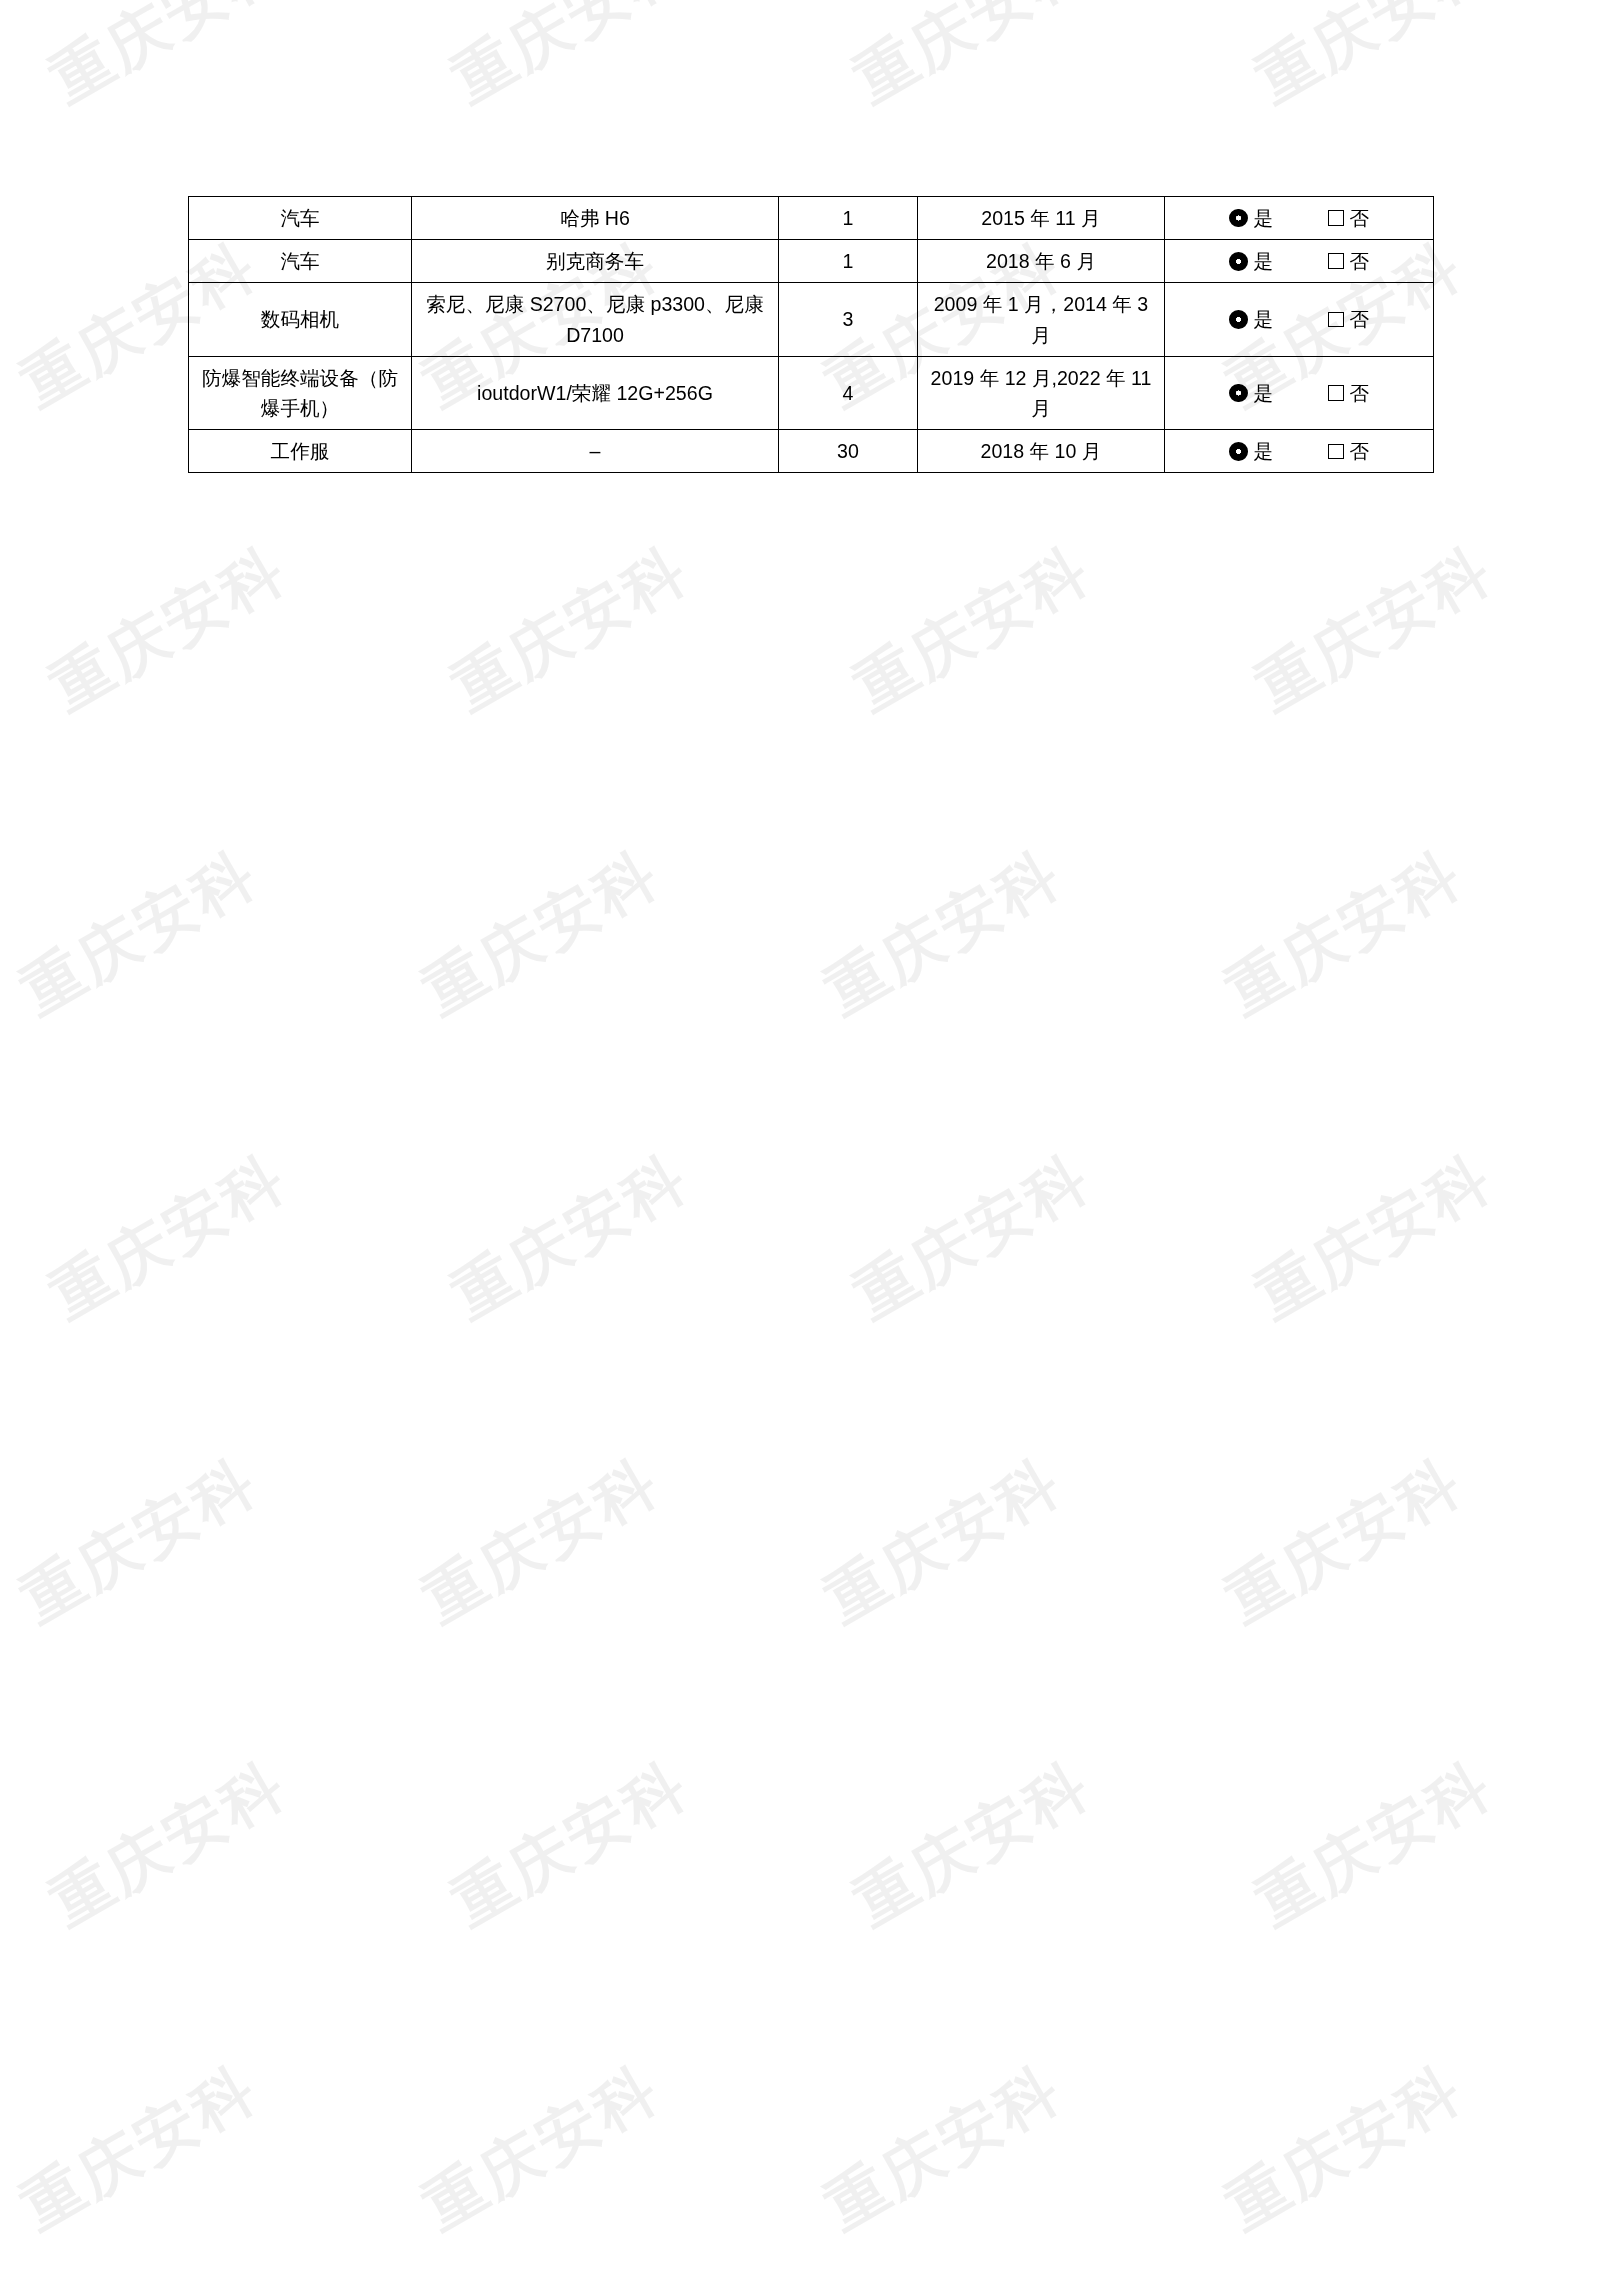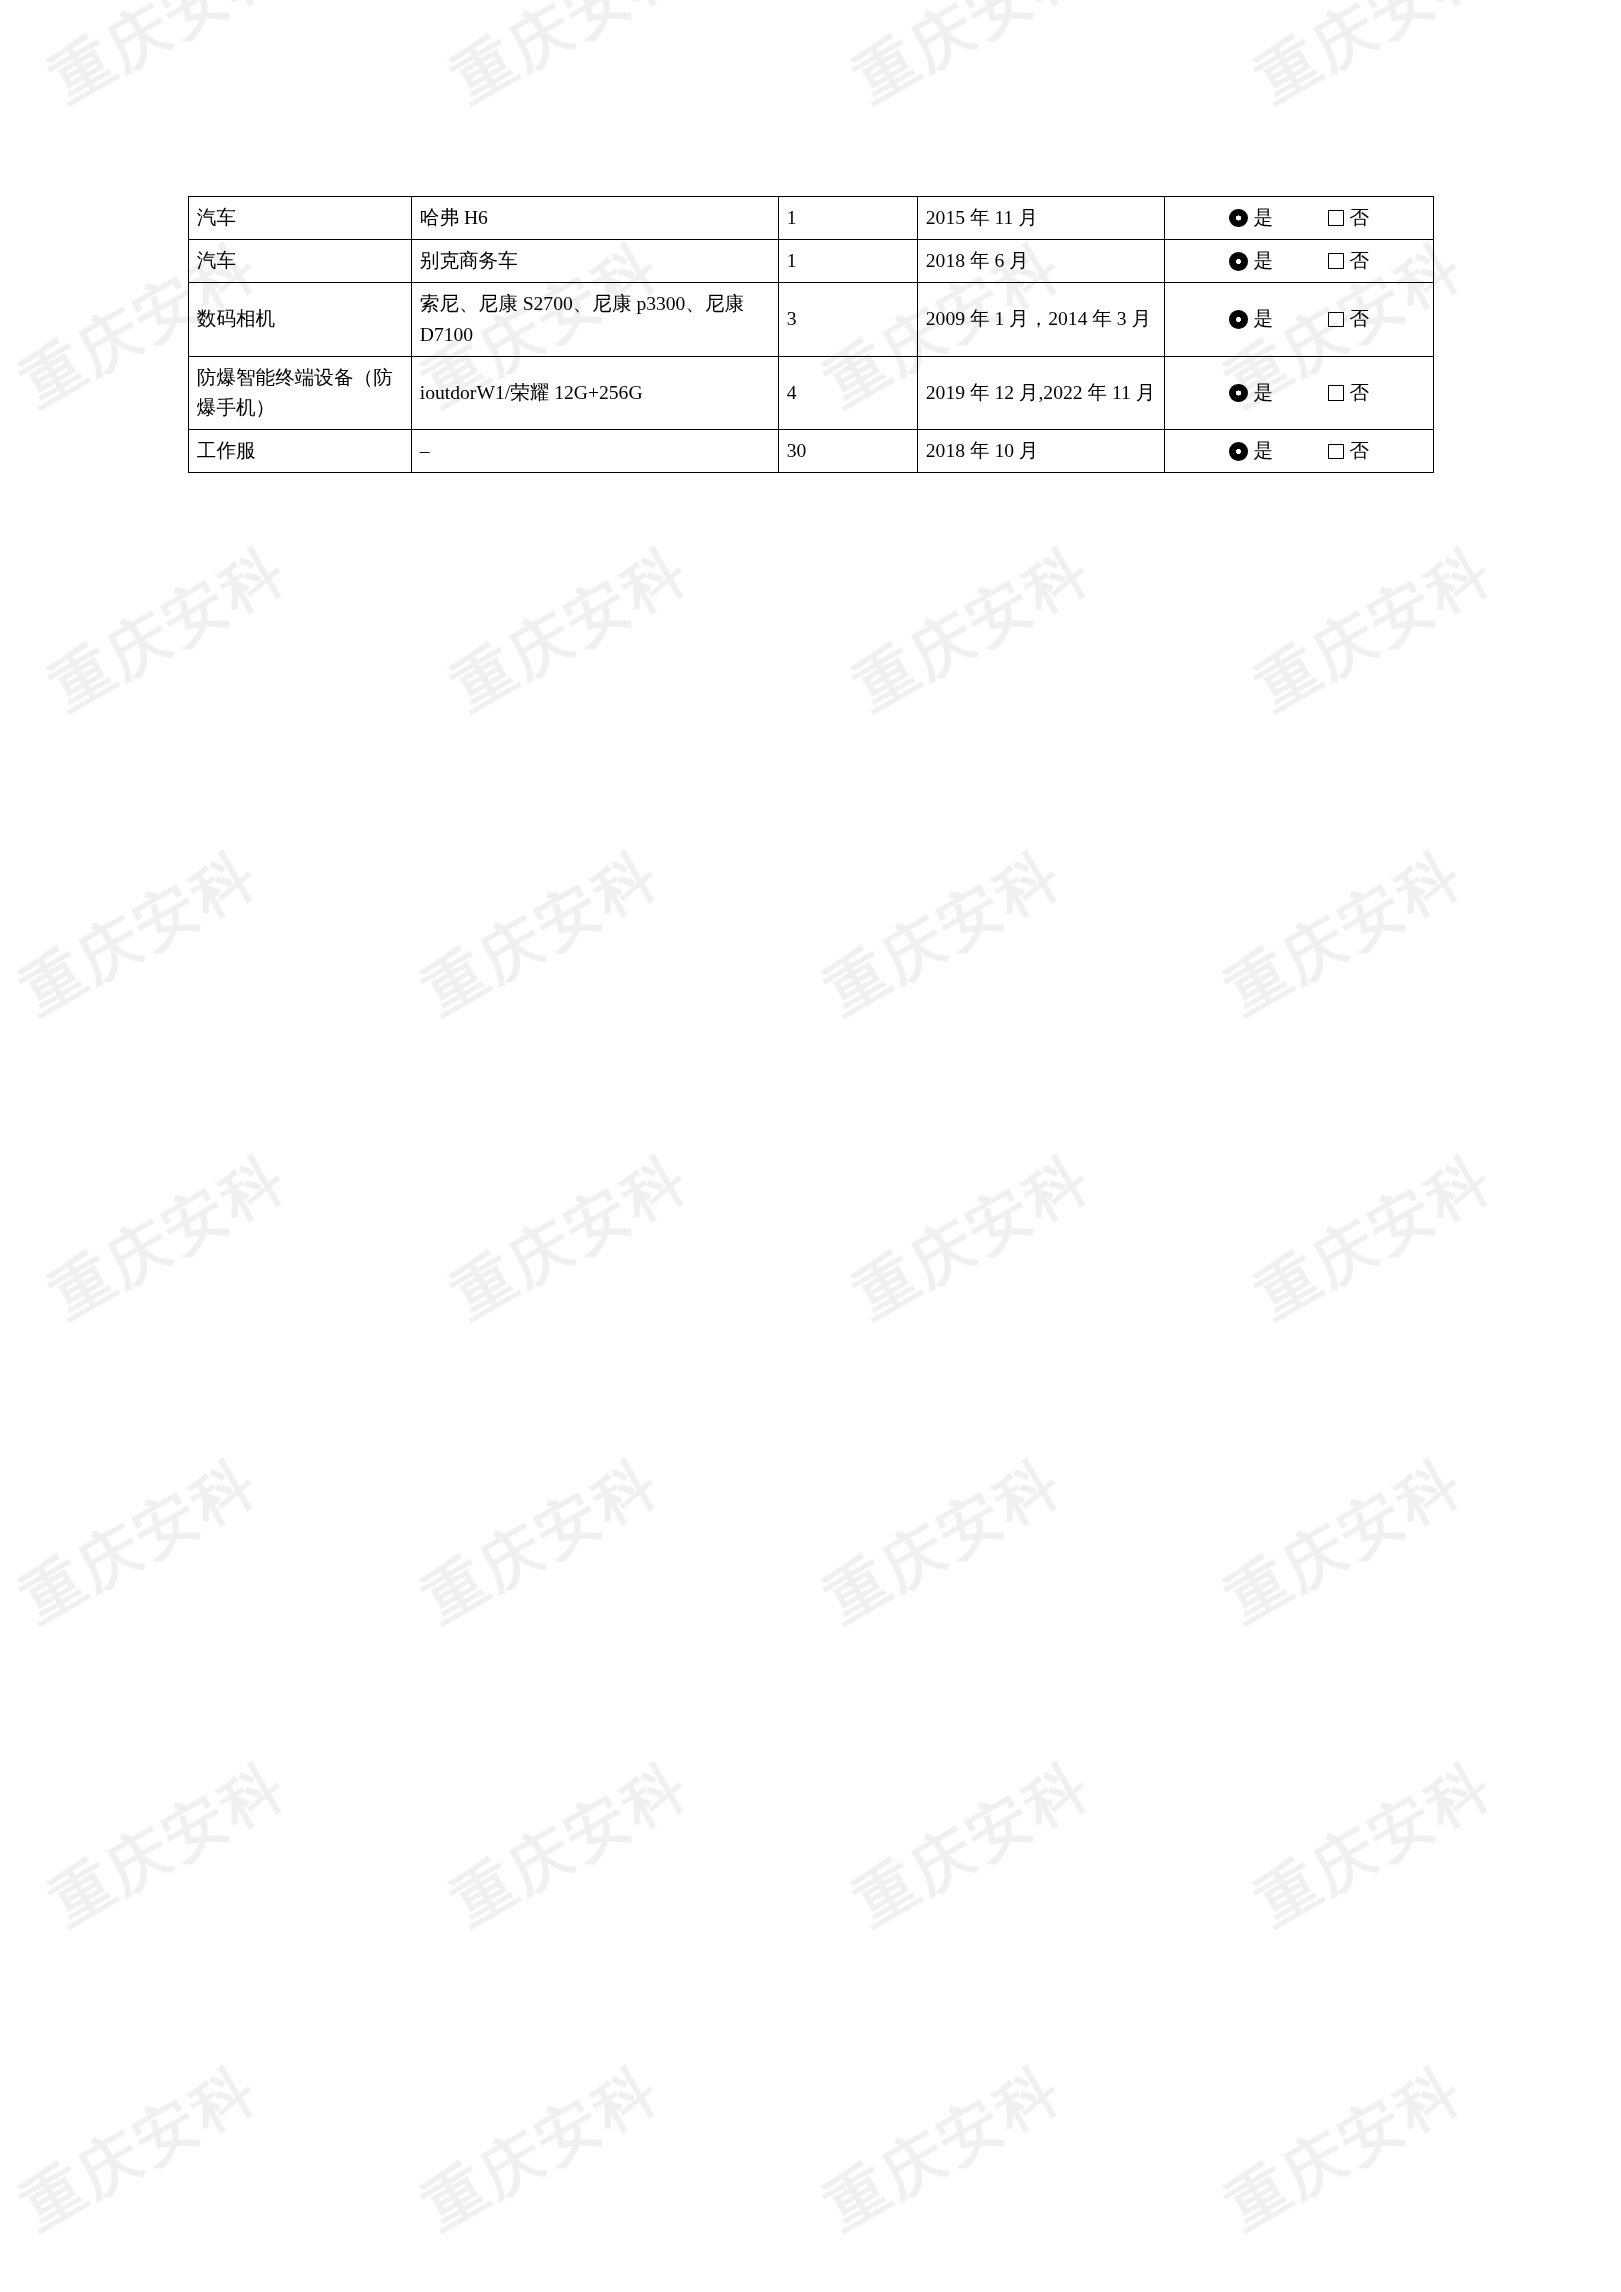--- a/index.html
+++ b/index.html
@@ -51,24 +51,25 @@
     position: absolute;
     left: 188px;
     top: 196px;
     width: 1245px;
     border-collapse: collapse;
     table-layout: fixed;
   }
   #asset-table td {
     border: 1px solid #000;
     padding: 5.9px 7.8px;
+    text-align: center;
     vertical-align: middle;
     font-size: 19.6px;
     line-height: 1.55;
-    font-family: Liberation Serif, serif;
+    font-family: Liberation Sans, sans-serif;
   }
   .col-name  { width: 223px; }
   .col-model { width: 367px; }
   .col-qty   { width: 139px; }
   .col-date  { width: 247px; }
   .col-check { width: 269px; }
 
   .cell-text { display: block; }
 
   .check-cell {

